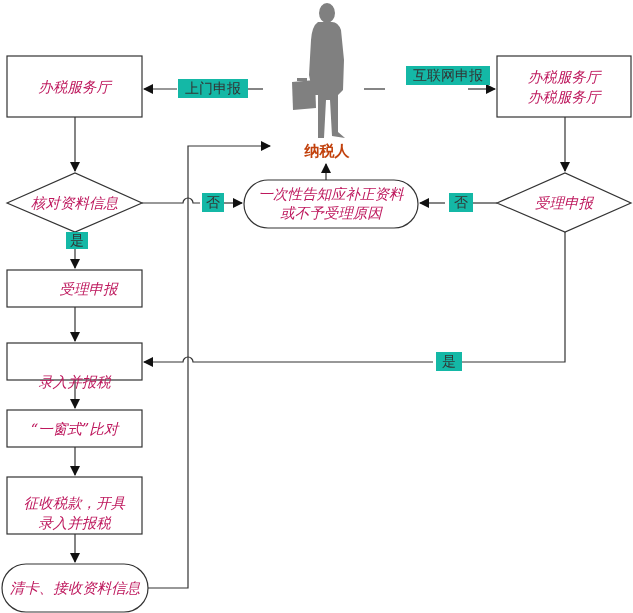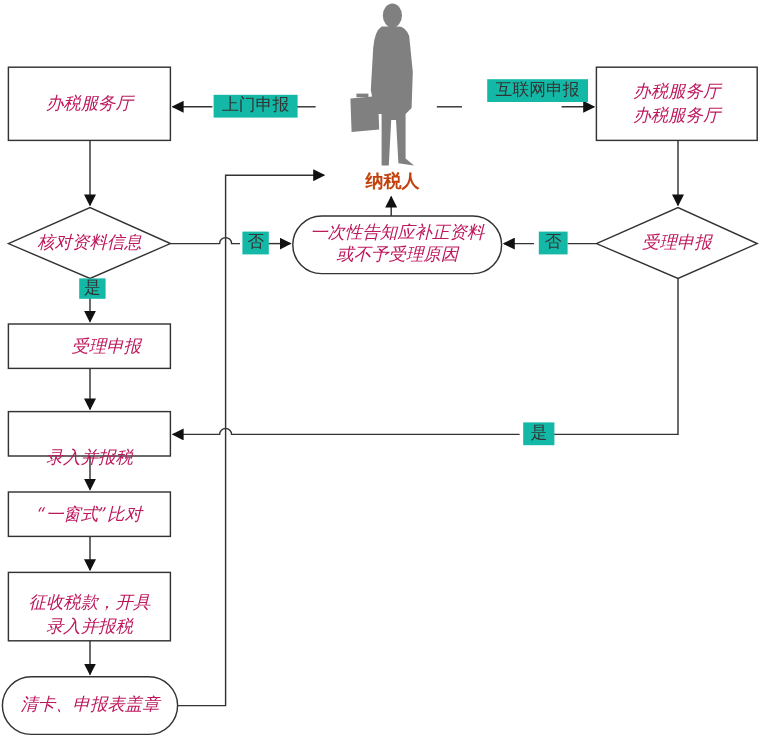--- a/index.html
+++ b/index.html
@@ -100,13 +100,13 @@
   <span>一次性告知应补正资料</span>
   <span>或不予受理原因</span>
 </div>
 <div class="node-text" style="left:21px; top:270px; width:135px; height:37px;">受理申报</div>
 <div class="node-text" style="left:7px; top:363px; width:135px; height:37px;">录入并报税</div>
 <div class="node-text" style="left:7px; top:410px; width:135px; height:37px;">“一窗式”比对</div>
 <div class="node-text" style="left:7px; top:477px; width:135px; height:72px; flex-direction:column;">
   <span>征收税款，开具</span>
   <span>录入并报税</span>
 </div>
-<div class="node-text" style="left:2px; top:564px; width:146px; height:48px;">清卡、申报表盖章</div>
+<div class="node-text" style="left:2px; top:564px; width:146px; height:48px;">清卡、接收资料信息</div>
 
 </body></html>

